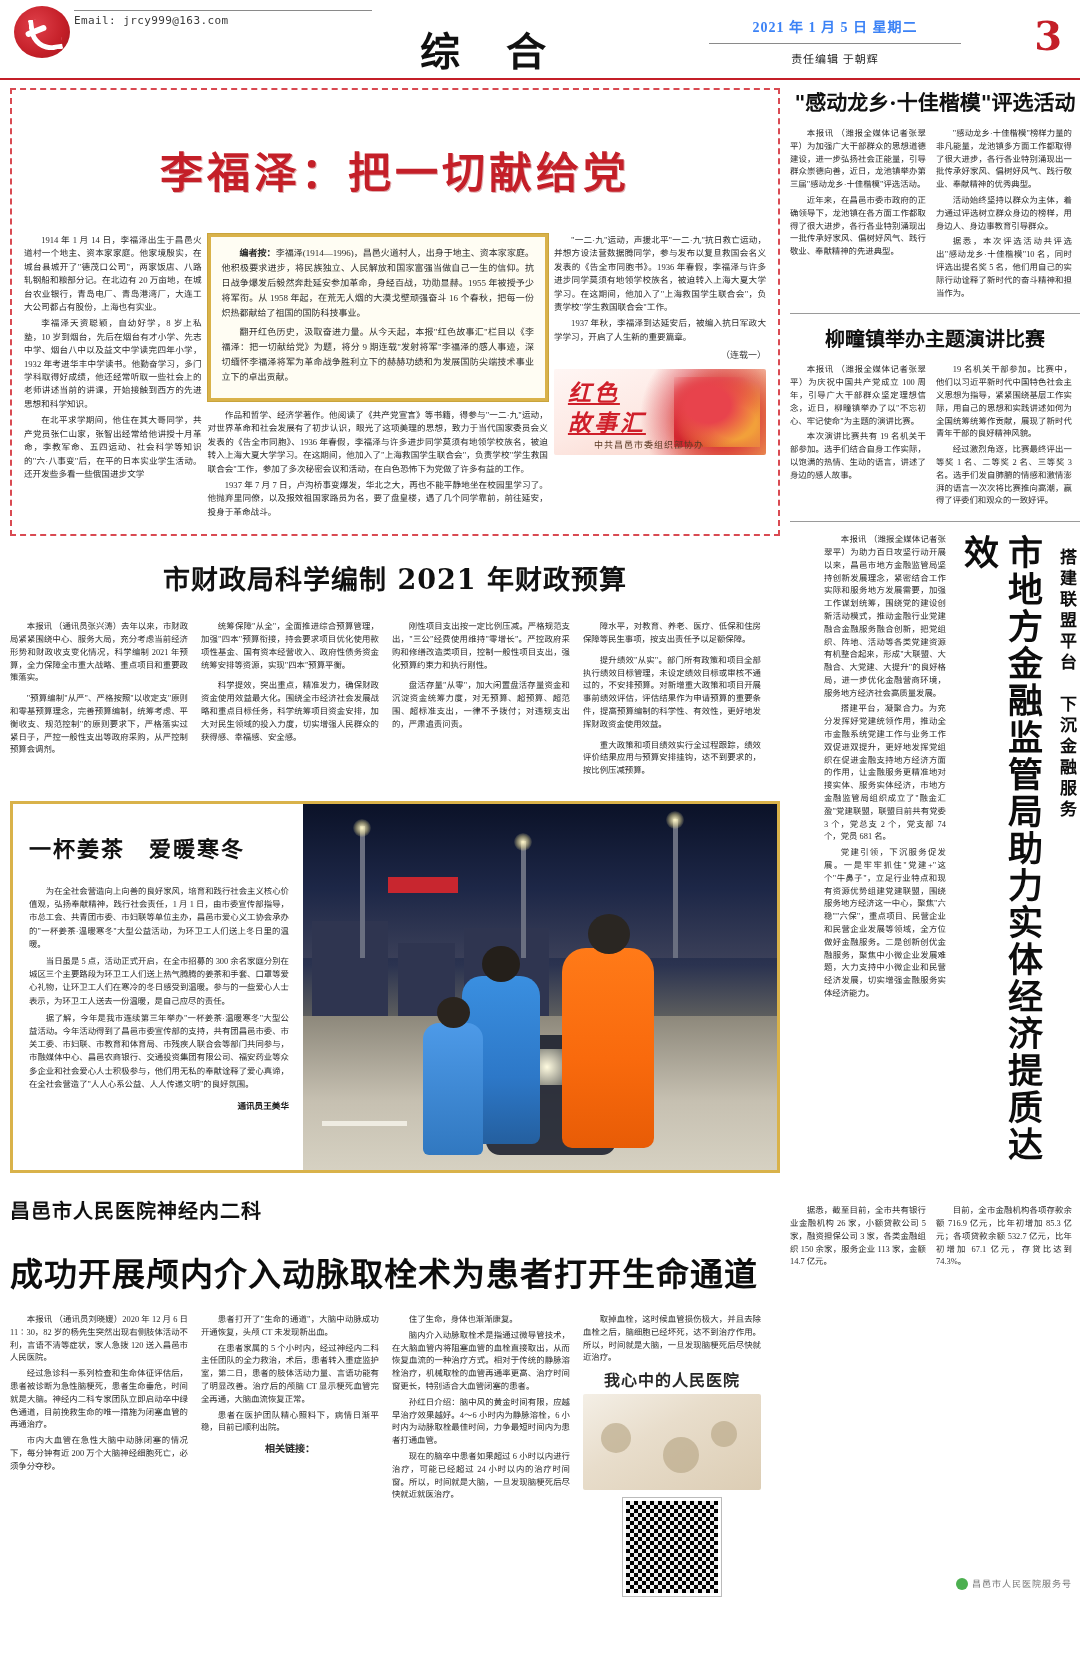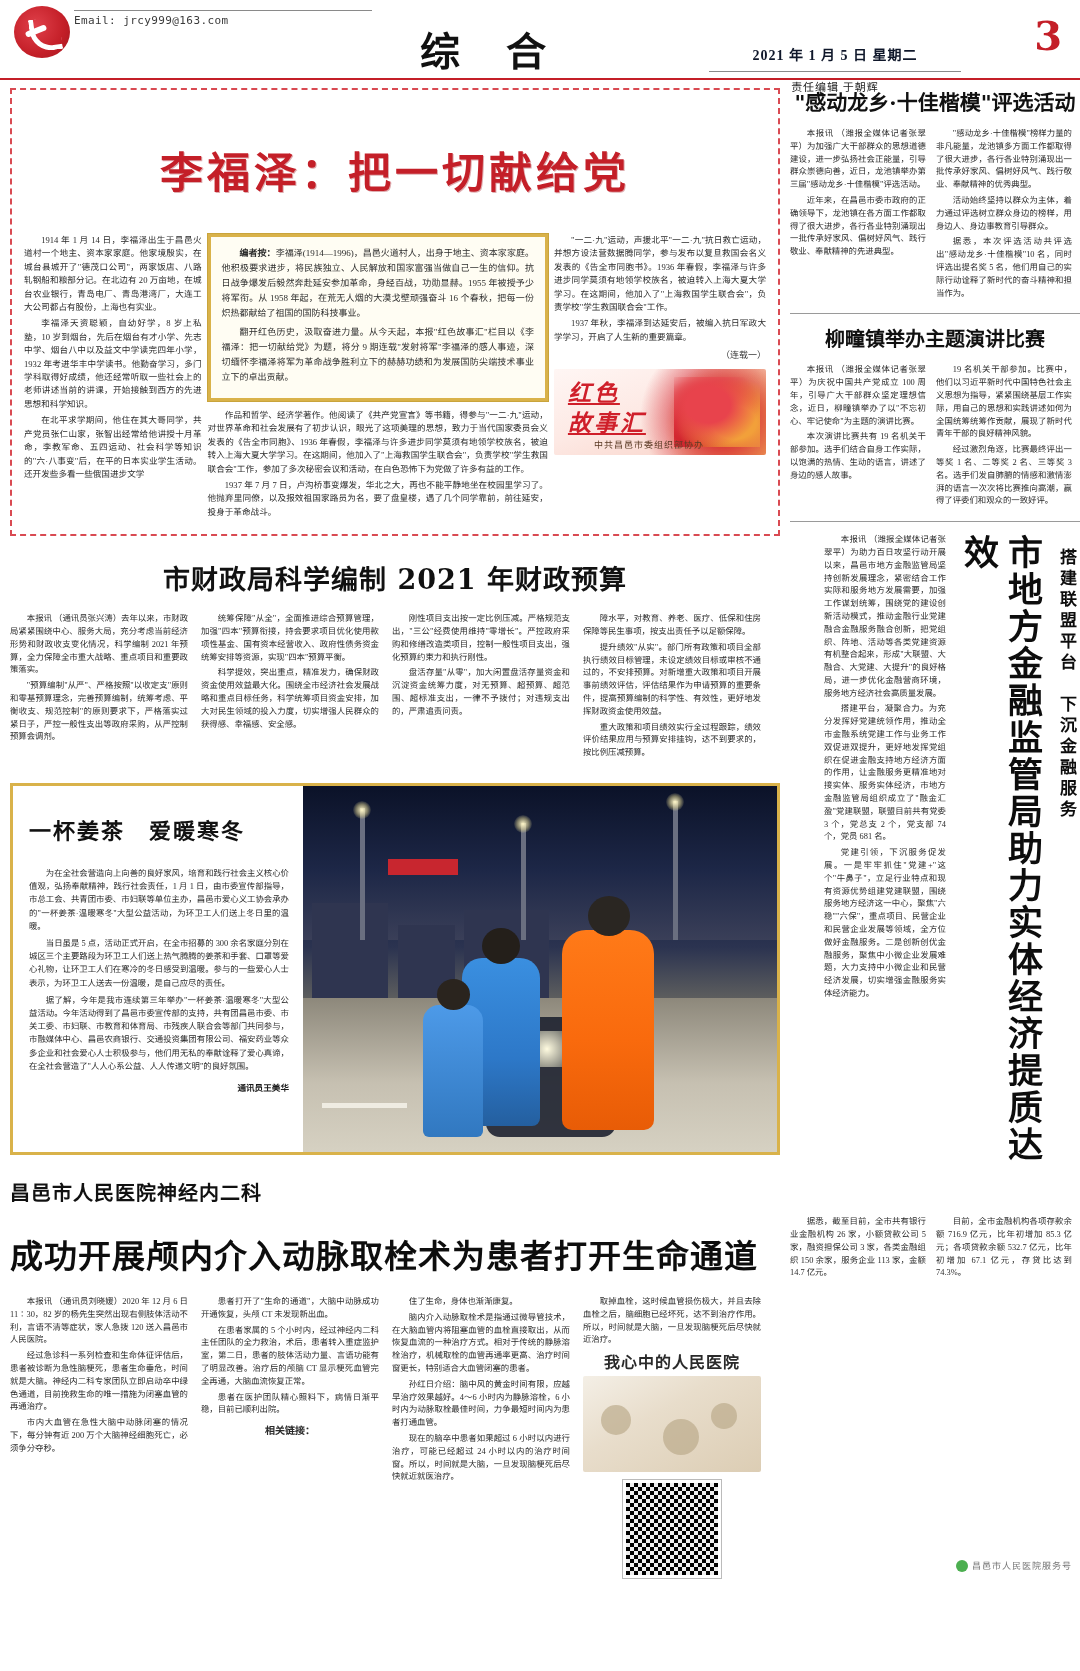--- a/index.html
+++ b/index.html
@@ -70,23 +70,22 @@
     position: absolute; left: 420px; top: 20px;
     font-size: 40px; font-weight: 700; letter-spacing: 16px;
     font-family: "DejaVu Serif", serif;
     color: #111;
   }
   .dateline-wrap {
     position: absolute; left: 700px; top: 16px; width: 270px;
     text-align: center;
   }
   .dateline {
-    font-size: 14px; font-weight: 700; color: #0f172a;
+    font-size: 14px; font-weight: 700; color: #3b82f6;
     letter-spacing: 1px;
-    margin-top: 28px;
   }
   .dateline-rule {
     width: 252px; height: 1px; background: #8a8a8a; margin: 7px auto 6px auto;
   }
   .editor-credit {
     font-size: 11px; color: #222; letter-spacing: 1px;
   }
   .page-no {
     position: absolute; right: 18px; top: 12px;
     font-size: 40px; font-weight: 700; color: #c41f28;
@@ -188,21 +187,21 @@
     color: #111;
   }
   .budget-cols {
     display: flex; gap: 13px;
   }
   .budget-cols .bc {
     width: 178px;
     font-size: 8.4px; line-height: 12.8px;
     text-align: justify; color: #2a2a2a;
   }
-  .budget-cols .bc p { margin: 0 0 3px 0; text-indent: 2em; }
+  .budget-cols .bc p { margin: 8px 0 3px 0; text-indent: 2em; }
 
   
   .ginger-box {
     margin-top: 20px;
     border: 3px solid #d9b24a;
     display: flex;
     box-sizing: border-box;
     height: 372px;
     overflow: hidden;
   }
@@ -369,21 +368,21 @@
     margin-top: 14px;
   }
   .v-text {
     width: 122px;
     font-size: 8.4px; line-height: 12.8px;
     text-align: justify; color:#2a2a2a;
     margin-right: 6px;
   }
   .v-text p { margin: 0 0 3px 0; text-indent: 2em; }
 
-  .r-tail { margin-top: 22px; display:flex; gap:10px; }
+  .r-tail { margin-top: 11px; display:flex; gap:10px; }
   .r-tail .rc { width: 136px; font-size:8.4px; line-height:12.8px; text-align:justify; color:#2a2a2a;}
   .r-tail .rc p { margin: 0 0 3px 0; text-indent: 2em; }
 
   .wm {
     position:absolute; right: 8px; bottom: 6px;
     font-size: 9px; color: #777; letter-spacing: 1px;
     display:flex; align-items:center; gap:4px;
   }
   .wm-dot { width:12px; height:12px; border-radius:50%; background:#4caf50; }
 </style>

